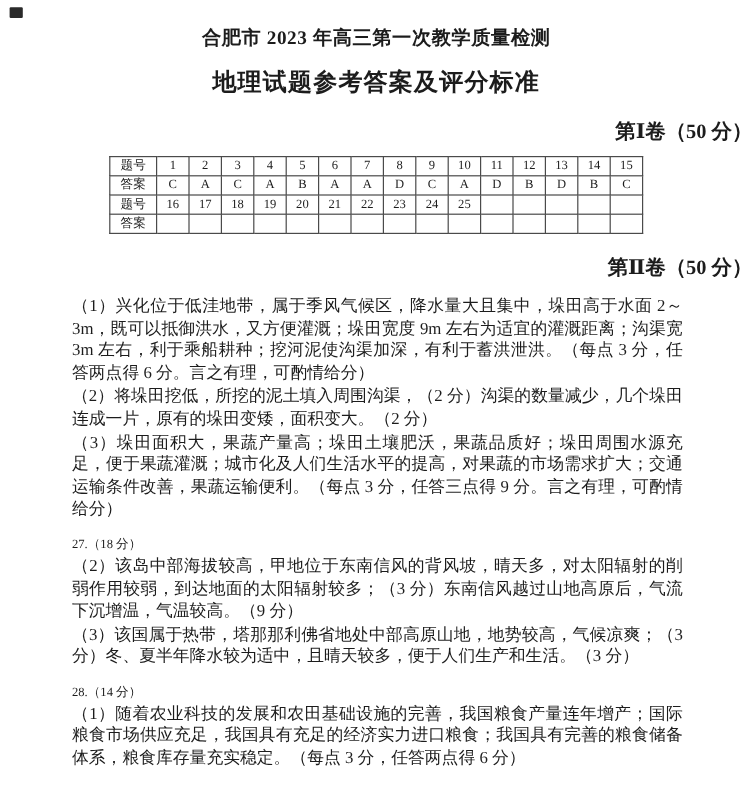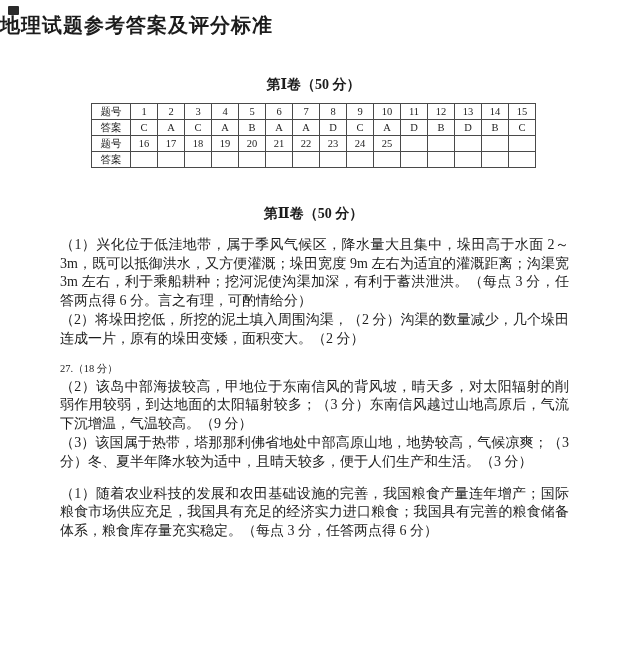--- a/index.html
+++ b/index.html
@@ -22,30 +22,31 @@
     border-radius: 1px;
   }
   .doc-title {
     text-align: center;
     font-weight: bold;
     font-size: 16px;
     padding-top: 22px;
     letter-spacing: 0.5px;
   }
   .doc-subtitle {
+    text-align: center;
     font-weight: bold;
     font-size: 20px;
     margin-top: 12px;
     letter-spacing: 1px;
   }
   .section-heading {
-    text-align: center;
+    text-align: right;
     font-weight: bold;
-    font-size: 14px;
-    margin-top: 37px;
+    font-size: 17px;
+    margin-top: 16px;
   }
   table.answer-table {
     margin: 9px auto 0 auto;
     border-collapse: collapse;
   }
   table.answer-table td {
     border: 1px solid #4a4a4a;
     font-size: 10.5px;
     text-align: center;
     vertical-align: middle;
@@ -72,20 +73,21 @@
     margin: 0 0 1px 0;
     text-align: justify;
   }
 </style>
 </head>
 <body>
 
 <div class="page">
   <div class="scan-artifact"></div>
 
+  <div class="doc-title">合肥市 2023 年高三第一次教学质量检测</div>
   <div class="doc-subtitle">地理试题参考答案及评分标准</div>
 
   <div class="section-heading">第Ⅰ卷（50 分）</div>
 
   <table class="answer-table">
     <tbody>
         <tr>
           <td class="label-cell">题号</td>
           <td>1</td>
           <td>2</td>
@@ -159,23 +161,25 @@
         </tr>
       </tbody>
   </table>
 
   <div class="section-heading">第Ⅱ卷（50 分）</div>
 
   <div class="content">
       <div class="question">
         <p class="q-part">（1）兴化位于低洼地带，属于季风气候区，降水量大且集中，垛田高于水面 2～3m，既可以抵御洪水，又方便灌溉；垛田宽度 9m 左右为适宜的灌溉距离；沟渠宽 3m 左右，利于乘船耕种；挖河泥使沟渠加深，有利于蓄洪泄洪。（每点 3 分，任答两点得 6 分。言之有理，可酌情给分）</p>
         <p class="q-part">（2）将垛田挖低，所挖的泥土填入周围沟渠，（2 分）沟渠的数量减少，几个垛田连成一片，原有的垛田变矮，面积变大。（2 分）</p>
+        <p class="q-part">（3）垛田面积大，果蔬产量高；垛田土壤肥沃，果蔬品质好；垛田周围水源充足，便于果蔬灌溉；城市化及人们生活水平的提高，对果蔬的市场需求扩大；交通运输条件改善，果蔬运输便利。（每点 3 分，任答三点得 9 分。言之有理，可酌情给分）</p>
       </div>
       <div class="question">
         <div class="q-number">27.（18 分）</div>
         <p class="q-part">（2）该岛中部海拔较高，甲地位于东南信风的背风坡，晴天多，对太阳辐射的削弱作用较弱，到达地面的太阳辐射较多；（3 分）东南信风越过山地高原后，气流下沉增温，气温较高。（9 分）</p>
         <p class="q-part">（3）该国属于热带，塔那那利佛省地处中部高原山地，地势较高，气候凉爽；（3 分）冬、夏半年降水较为适中，且晴天较多，便于人们生产和生活。（3 分）</p>
       </div>
       <div class="question">
+        <div class="q-number">28.（14 分）</div>
         <p class="q-part">（1）随着农业科技的发展和农田基础设施的完善，我国粮食产量连年增产；国际粮食市场供应充足，我国具有充足的经济实力进口粮食；我国具有完善的粮食储备体系，粮食库存量充实稳定。（每点 3 分，任答两点得 6 分）</p>
       </div>
     </div>
 </div>
 
 </body></html>

